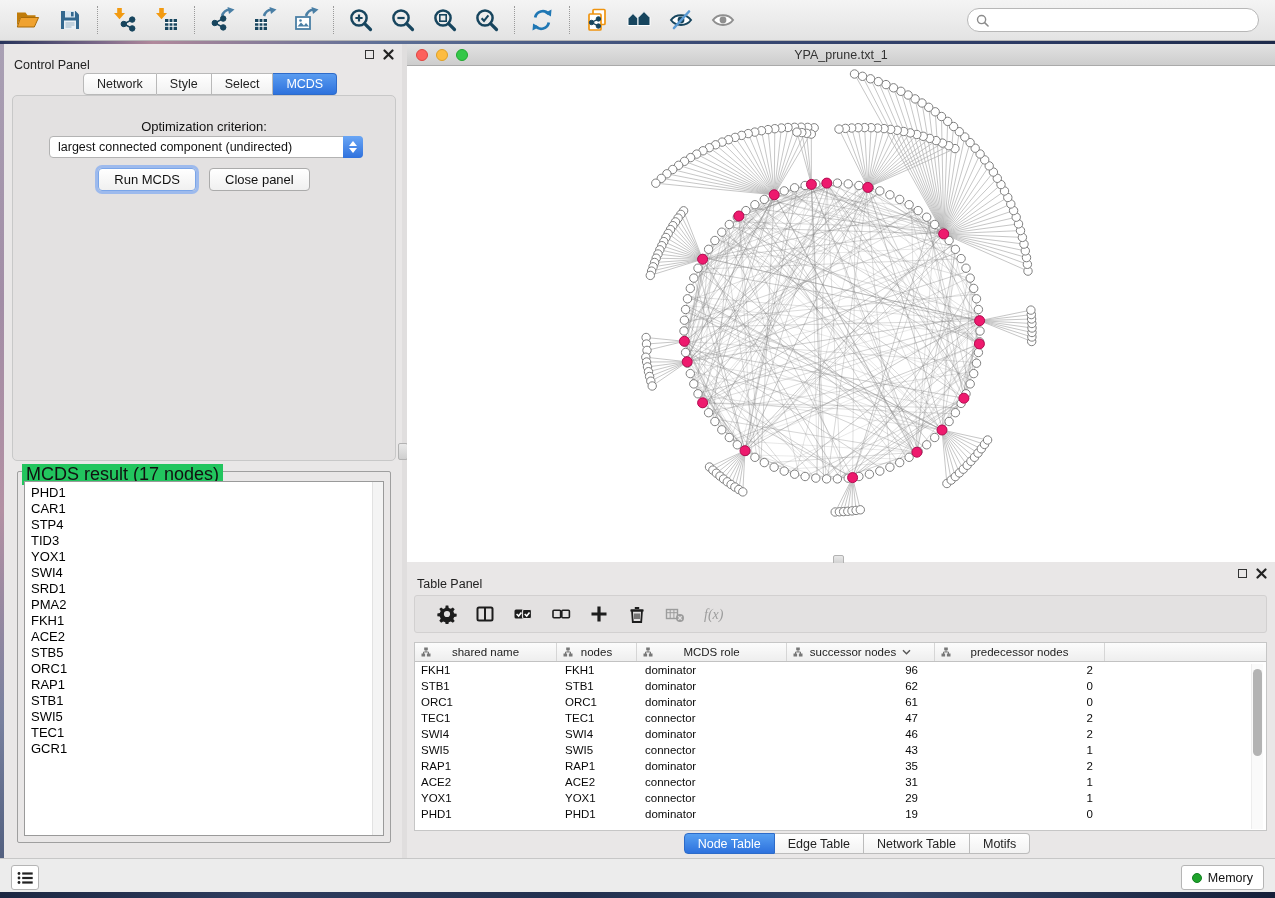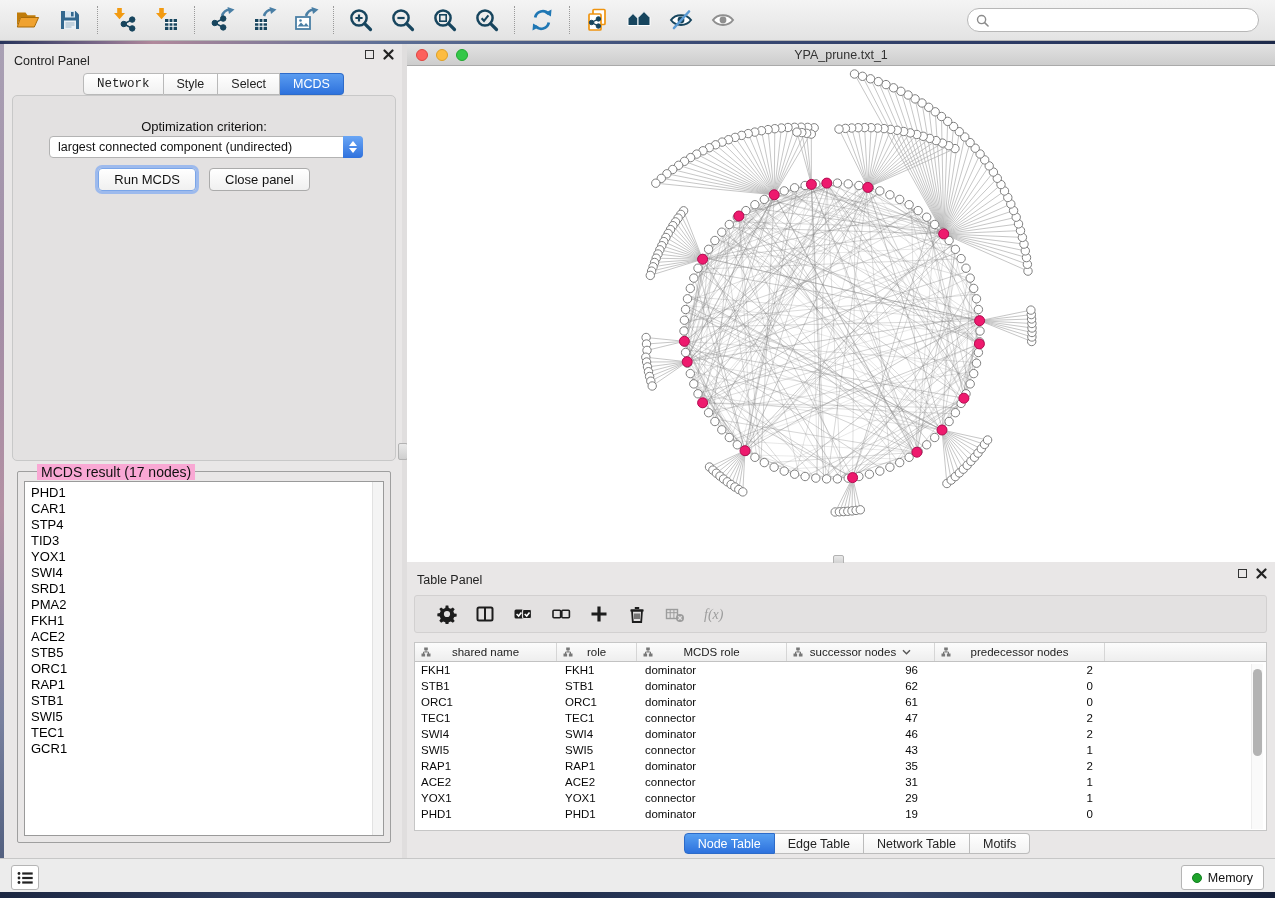--- a/index.html
+++ b/index.html
@@ -24,30 +24,30 @@
 
   .wallpaper-strip { position:absolute; left:0; top:41px; width:1275px; height:3px;
     background:linear-gradient(90deg,#27335a,#7d6a8a 8%,#b0889b 12%,#5d6f96 30%,#3a4a74 55%,#2c3a63 80%,#1d2a4a); }
   .left-strip { position:absolute; left:0; top:44px; width:4px; height:848px;
     background:linear-gradient(#a9a0b4,#a28da6 30%,#b390a3 55%,#77809e 80%,#4a5878); }
   .bottom-strip { position:absolute; left:0; top:892px; width:1275px; height:6px;
     background:linear-gradient(90deg,#1c2742,#2e3c5e 20%,#22304f 45%,#35466b 70%,#16203a); }
 
   
   .control-panel { position:absolute; left:4px; top:44px; width:398px; height:814px; background:#e9e7e7; }
-  .panel-titlebar { position:relative; height:24px; display:flex; align-items:flex-end; padding:0 10px; }
+  .panel-titlebar { position:relative; height:24px; display:flex; align-items:flex-start; padding:14px 10px; }
   .panel-title { font-size:12.5px; color:#222; }
   .pt-icons { position:absolute; right:8px; top:5px; display:flex; gap:9px; align-items:center; }
   .float-ic { width:9px; height:9px; border:1.5px solid #333; background:transparent; }
   .close-ic { width:11px; height:11px; }
 
   .cp-tabs { position:absolute; left:79px; top:29px; display:flex; }
   .cp-tab { height:22px; padding:0 13px; font-size:12.5px; background:linear-gradient(#ffffff,#f1f1f1);
     border:1px solid #b9b9b9; border-left:none; display:flex; align-items:center; color:#222; }
-  .cp-tab:first-child { border-left:1px solid #b9b9b9; border-radius:4px 0 0 4px;font-family:Liberation Mono, monospace; }
+  .cp-tab:first-child { border-left:1px solid #b9b9b9; border-radius:4px 0 0 4px; }
   .cp-tab:last-child { border-radius:0 4px 4px 0; }
   .cp-tab.active { background:linear-gradient(#5a9cf0,#2e72dd); color:#fff; border-color:#2e6bc9; }
 
   .cp-box { position:absolute; left:8px; top:51px; width:384px; height:366px;
     background:#e3e1e1; border:1px solid #c8c8c8; border-radius:5px; }
   .opt-label { position:absolute; left:0; top:23px; width:100%; text-align:center; font-size:13px; color:#111; }
   .dropdown { position:absolute; left:36px; top:40px; width:314px; height:22px; background:#fff;
     border:1px solid #b3b3b3; border-radius:4px; display:flex; align-items:center; }
   .dropdown .dd-text { flex:1; font-size:12.5px; padding-left:8px; color:#111; white-space:nowrap; }
   .dd-stepper { width:20px; height:22px; margin:-1px -1px -1px 0; border-radius:0 4px 4px 0;
@@ -55,22 +55,22 @@
     align-items:center; justify-content:center; gap:2px; }
   .dd-up { width:0; height:0; border-left:4px solid transparent; border-right:4px solid transparent; border-bottom:5px solid #fff; }
   .dd-dn { width:0; height:0; border-left:4px solid transparent; border-right:4px solid transparent; border-top:5px solid #fff; }
   .btn-row { position:absolute; left:0; top:72px; width:100%; display:flex; justify-content:center; gap:13px;text-align:right; }
   .btn { height:23px; padding:0 15px; font-size:13px; color:#111; background:linear-gradient(#ffffff,#f0f0f0);
     border:1px solid #ababab; border-radius:4px; display:flex; align-items:center; }
   .btn.focused { box-shadow:0 0 0 3px rgba(110,160,245,.6); border-color:#7aa5e8; }
 
   .mcds-group { position:absolute; left:13px; top:427px; width:374px; height:372px;
     border:1px solid #9f9f9f; border-radius:2px; }
-  .mcds-legend { position:absolute; left:19px; top:-8px; background:#f9a8d4; padding:0 4px;
-    font-size:14px; color:#111; }
+  .mcds-legend { position:absolute; left:4px; top:-8px; background:#22c55e; padding:0 4px;
+    font-size:18px; color:#111; }
   .mcds-list { position:absolute; left:6px; top:9px; right:6px; bottom:6px; background:#fff;
     border:1px solid #9a9a9a; overflow:hidden; }
   .mcds-scroll { position:absolute; right:0; top:0; bottom:0; width:11px; background:#f4f4f4; border-left:1px solid #e2e2e2; }
   .mcds-item { font-size:13px; line-height:16px; padding-left:6px; color:#000; }
   .mcds-pad { height:3px; }
 
   .v-splitter { position:absolute; left:402px; top:44px; width:5px; height:814px; background:#e0dede; }
   .v-handle { position:absolute; left:398px; top:443px; width:10px; height:17px;
     background:linear-gradient(#e9e9e9,#cfcfcf); border:1px solid #b2b2b2; border-radius:2px; }
   .h-handle { position:absolute; left:833px; top:555px; width:11px; height:10px;
@@ -1157,21 +1157,21 @@
             </svg>
             <span>shared name</span>
           </div>
           <div class="th" style="width: 80px;">
             <svg class="colicon" width="10" height="10" viewBox="0 0 10 10">
               <path d="M5 3v2M2.5 7V5h5v2" stroke="#777" fill="none"></path>
               <rect x="3.2" y="0.5" width="3.6" height="2.8" fill="#777"></rect>
               <rect x="0.5" y="6.5" width="3.6" height="3" fill="#777"></rect>
               <rect x="5.9" y="6.5" width="3.6" height="3" fill="#777"></rect>
             </svg>
-            <span>role</span>
+            <span>nodes</span>
           </div>
           <div class="th" style="width: 150px;">
             <svg class="colicon" width="10" height="10" viewBox="0 0 10 10">
               <path d="M5 3v2M2.5 7V5h5v2" stroke="#777" fill="none"></path>
               <rect x="3.2" y="0.5" width="3.6" height="2.8" fill="#777"></rect>
               <rect x="0.5" y="6.5" width="3.6" height="3" fill="#777"></rect>
               <rect x="5.9" y="6.5" width="3.6" height="3" fill="#777"></rect>
             </svg>
             <span>MCDS role</span>
           </div>

